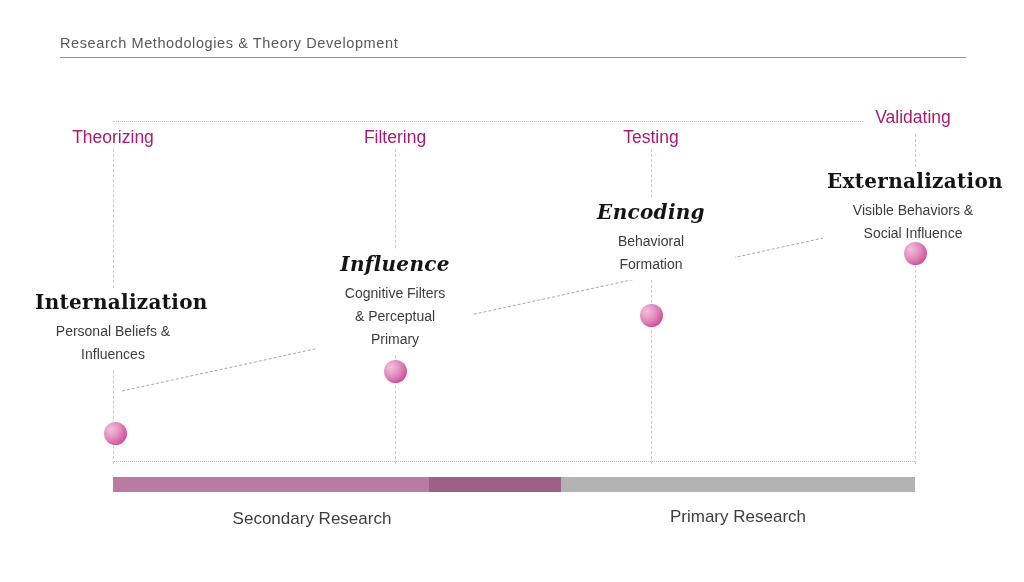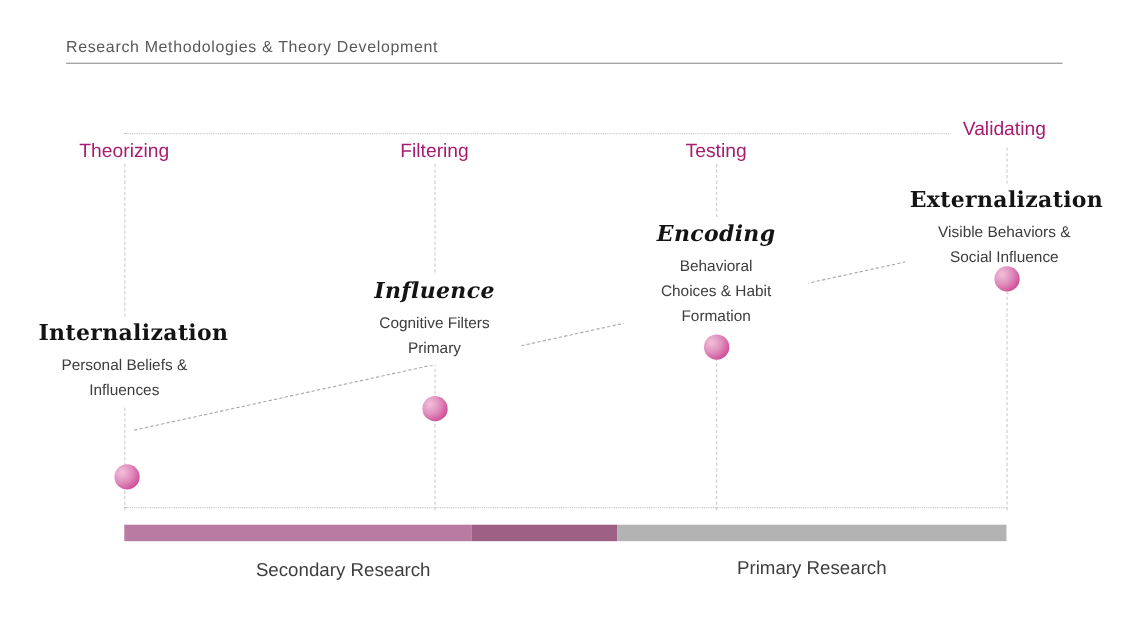--- a/index.html
+++ b/index.html
@@ -116,29 +116,29 @@
     <div class="milestone-lines">
       <div>Personal Beliefs &amp;</div>
       <div>Influences</div>
     </div>
   </div>
 
   <div class="milestone m-decoding">
     <div class="milestone-heading heading-italic">Influence</div>
     <div class="milestone-lines">
       <div>Cognitive Filters</div>
+      <div>&amp; Perceptual</div>
       <div>Primary</div>
     </div>
   </div>
 
   <div class="milestone m-encoding">
     <div class="milestone-heading heading-italic">Encoding</div>
     <div class="milestone-lines">
       <div>Behavioral</div>
-      <div>Choices &amp; Habit</div>
       <div>Formation</div>
     </div>
   </div>
 
   <div class="milestone m-externalization">
     <div class="milestone-heading">Externalization</div>
     <div class="milestone-lines">
       <div>Visible Behaviors &amp;</div>
       <div>Social Influence</div>
     </div>

